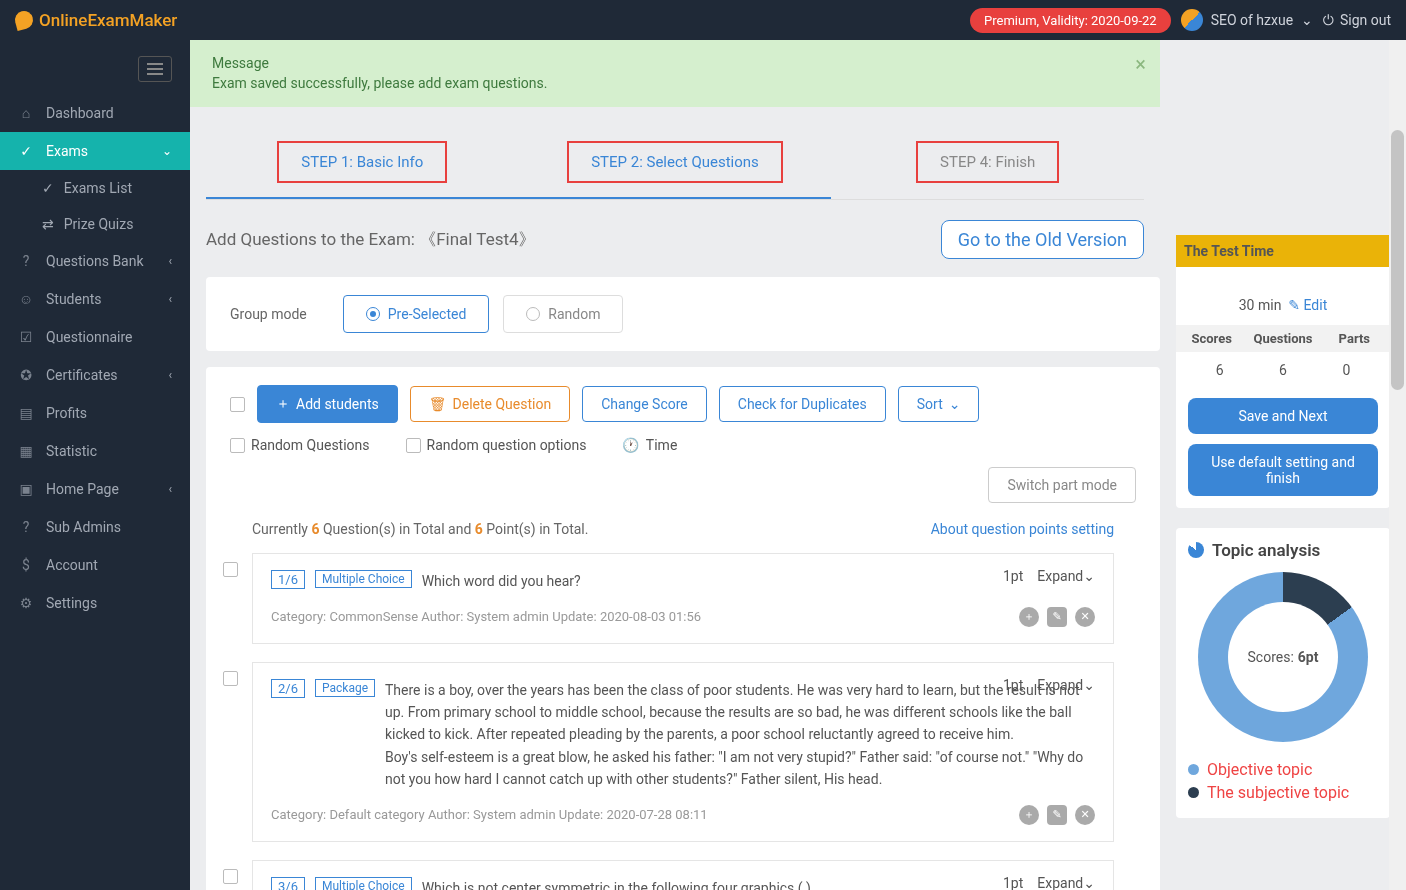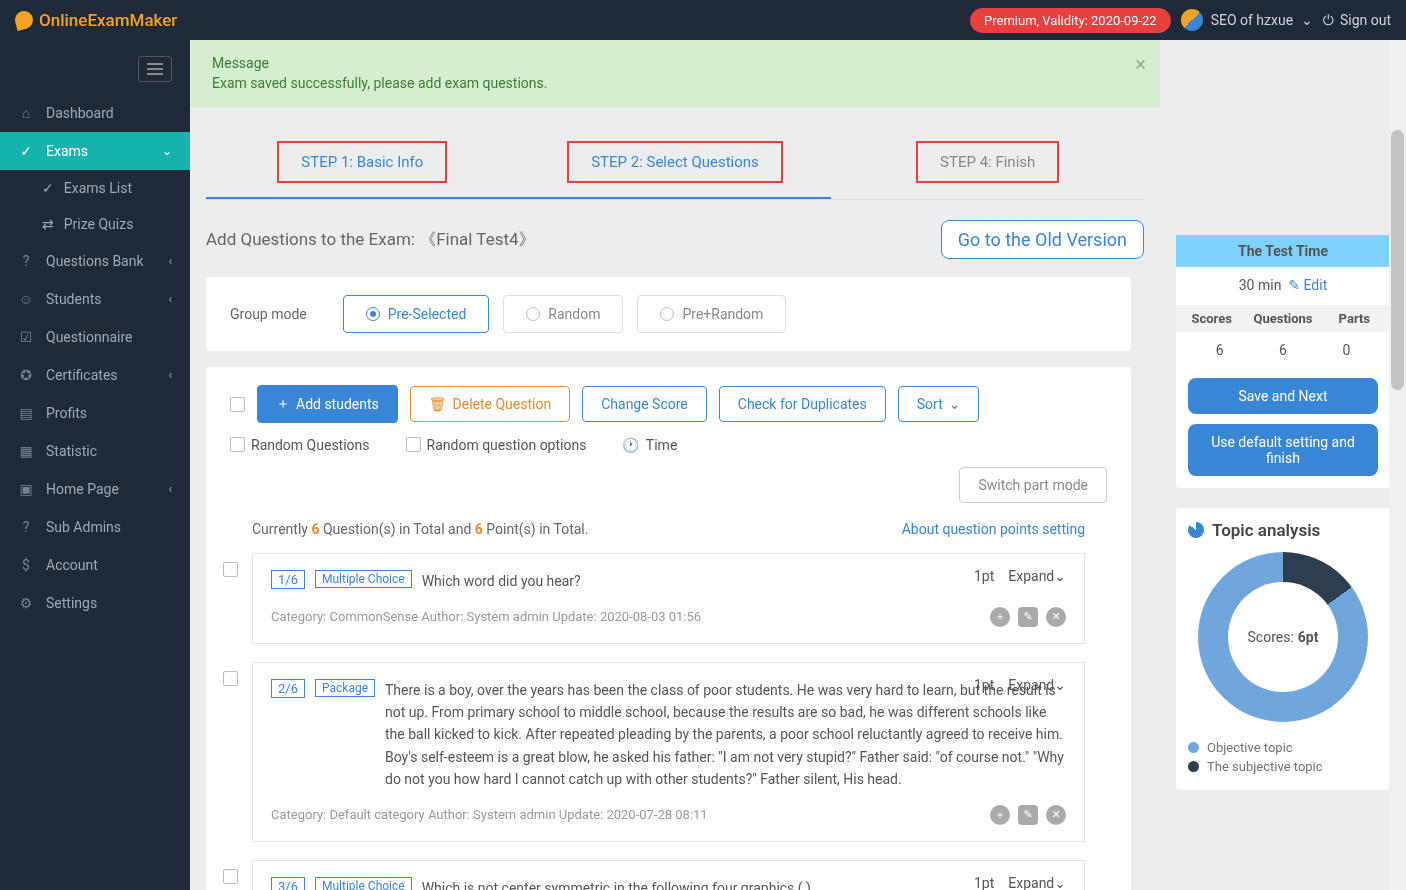--- a/index.html
+++ b/index.html
@@ -41,40 +41,40 @@
 .steps { display: flex; margin: 0 16px 20px 16px; border-bottom: 1px solid #ddd; }
 .step { flex: 1; text-align: center; padding: 14px 0; color: #888; position: relative; }
 .step-box { display: inline-block; padding: 10px 22px; border: 2px solid #e8403e; font-size: 15px; }
 .step.active { border-bottom: 2px solid #3a86d6; color: #3a86d6; }
 .step.active .step-box { color: #3a86d6; }
 
 .page-title-row { display: flex; justify-content: space-between; align-items: center; padding: 0 16px 18px 16px; }
 .page-title { font-size: 17px; color: #666; font-weight: 400; }
 .old-version-btn { border: 1px solid #3a86d6; color: #3a86d6; background: #fff; padding: 8px 16px; border-radius: 8px; cursor: pointer; font-size: 18px; }
 
-.panel { background: #fff; border-radius: 4px; margin: 0 29px 16px 16px; padding: 18px 24px; }
+.panel { background: #fff; border-radius: 4px; margin: 0 0 16px 16px; padding: 18px 24px; }
 .group-mode-row { display: flex; align-items: center; gap: 36px; }
 .group-mode-label { color: #666; font-size: 14px; }
 .radio-group { display: flex; gap: 14px; }
 .radio-btn { border: 1px solid #ddd; border-radius: 4px; padding: 10px 22px; display: flex; align-items: center; gap: 8px; cursor: pointer; color: #888; }
 .radio-btn.selected { border-color: #3a86d6; color: #3a86d6; }
 .radio-dot { width: 14px; height: 14px; border-radius: 50%; border: 1px solid #bbb; display: inline-flex; align-items: center; justify-content: center; }
 .radio-btn.selected .radio-dot { border-color: #3a86d6; }
 .radio-btn.selected .radio-dot::after { content: ""; width: 6px; height: 6px; background: #3a86d6; border-radius: 50%; }
 
 .toolbar { display: flex; align-items: center; gap: 12px; flex-wrap: wrap; }
 .cb { width: 15px; height: 15px; border: 1px solid #bbb; border-radius: 2px; display: inline-block; }
 .btn { padding: 9px 18px; border-radius: 4px; cursor: pointer; font-size: 14px; border: 1px solid; display: inline-flex; align-items: center; gap: 6px;}
 .btn-primary { background: #3a86d6; color: #fff; border-color: #3a86d6; }
 .btn-warn { background: #fff; color: #e88b2c; border-color: #e88b2c; }
 .btn-outline { background: #fff; color: #3a86d6; border-color: #3a86d6; }
 .btn-default { background: #fff; color: #888; border-color: #ccc; }
 
 .options-row { display: flex; gap: 36px; margin-top: 14px; align-items: center; color: #555; font-size: 14px;}
-.opt { display: flex; align-items: flex-start; gap: 6px; }
+.opt { display: flex; align-items: flex-end; gap: 6px; }
 
 .switch-row { text-align: right; margin-top: 14px; }
 .totals-row { display: flex; justify-content: space-between; align-items: center; margin: 18px 22px 16px 22px; color: #666; font-size: 14px; }
 .totals-row .orange { color: #e88b2c; font-weight: bold; }
 .totals-row a { color: #3a86d6; cursor: pointer; }
 
 .question-card { border: 1px solid #e5e5e5; margin: 0 22px 18px 22px; padding: 16px 18px; position: relative; }
 .q-checkbox { position: absolute; left: -30px; top: 8px; }
 .q-header { display: flex; align-items: flex-start; gap: 10px; }
 .q-num { border: 1px solid #3a86d6; color: #3a86d6; padding: 1px 6px; font-size: 13px; }
@@ -82,37 +82,37 @@
 .q-text { color: #555; line-height: 1.6; flex: 1; }
 .q-meta { display: flex; justify-content: space-between; color: #999; font-size: 13px; margin-top: 14px; align-items: center; }
 .q-actions { display: flex; gap: 8px; }
 .q-action-icon { width: 20px; height: 20px; background: #aaa; border-radius: 50%; display: inline-flex; align-items: center; justify-content: center; color: #fff; font-size: 11px; cursor: pointer;}
 .q-action-icon.sq { border-radius: 4px; }
 .q-right { position: absolute; right: 18px; top: 14px; display: flex; gap: 14px; align-items: center; color: #555; }
 .expand-btn { cursor: pointer; color: #555; }
 
 
 .rp-card { background: #fff; border-radius: 4px; padding: 12px; margin-bottom: 20px; }
-.rp-title { background: #7dd3fc; text-align: center; padding: 8px; font-weight: bold; color: #555; margin: -12px -12px 6px -12px; }
+.rp-title { background: #eab308; text-align: left; padding: 8px; font-weight: bold; color: #555; margin: -12px -12px 26px -12px; }
 .rp-time { text-align: center; color: #555; padding: 4px 0 12px 0; }
 .rp-time .edit { color: #3a86d6; cursor: pointer; }
 .rp-table-head { display: flex; background: #f2f2f2; margin: 0 -12px; padding: 6px 0; }
 .rp-th { flex: 1; text-align: center; font-weight: bold; color: #555; font-size: 13px; }
 .rp-tr { display: flex; padding: 10px 0; }
 .rp-td { flex: 1; text-align: center; color: #555; }
 .rp-btn { display: block; width: 100%; background: #3a86d6; color: #fff; border: none; padding: 10px; border-radius: 8px; margin-top: 10px; cursor: pointer; font-size: 14px; }
 
 .analysis-title { font-size: 17px; font-weight: 600; color: #444; display: flex; align-items: center; gap: 8px; margin-bottom: 12px; }
 .pie-icon { width: 16px; height: 16px; border-radius: 50%; background: conic-gradient(#3a86d6 0 85%, #fff 85%); }
 .donut-wrap { position: relative; width: 170px; height: 170px; margin: 0 auto 18px auto; }
 .donut { width: 170px; height: 170px; border-radius: 50%; background: conic-gradient(#2c3e50 0 15%, #6fa7dd 15% 100%); position: relative; }
 .donut::after { content: ""; position: absolute; inset: 30px; background: #fff; border-radius: 50%; }
 .donut-label { position: absolute; inset: 0; display: flex; align-items: center; justify-content: center; z-index: 1; font-size: 14px; color: #555; }
 .donut-label b { margin-left: 4px; }
-.legend { font-size: 13px; color: #737373; }
+.legend { font-size: 16px; color: #ef4444; }
 .legend-item { display: flex; align-items: center; gap: 8px; margin: 4px 0; }
 .legend-dot { width: 11px; height: 11px; border-radius: 50%; }
 
 .scrollbar-stub { position: fixed; right: 0; top: 40px; bottom: 0; width: 17px; background: #f0f0f0; }
 .scrollbar-thumb { position: absolute; left: 2px; right: 2px; top: 90px; height: 260px; background: #c4c4c4; border-radius: 8px; }
 </style>
 </head>
 <body>
 
 <div class="top-header">
@@ -235,24 +235,20 @@
           <span class="group-mode-label">Group mode</span>
           <div class="radio-group" id="radio-group">
               <div class="radio-btn selected">
                 <span class="radio-dot"></span>
                 <span>Pre-Selected</span>
               </div>
               <div class="radio-btn">
                 <span class="radio-dot"></span>
                 <span>Random</span>
               </div>
-              <div class="radio-btn">
-                <span class="radio-dot"></span>
-                <span>Pre+Random</span>
-              </div>
             </div>
         </div>
       </div>
 
       <div class="panel" style="padding-bottom:30px;">
         <div class="toolbar">
           <span class="cb"></span>
           <span class="btn btn-primary">
               <span>＋</span>
               <span>Add students</span>

